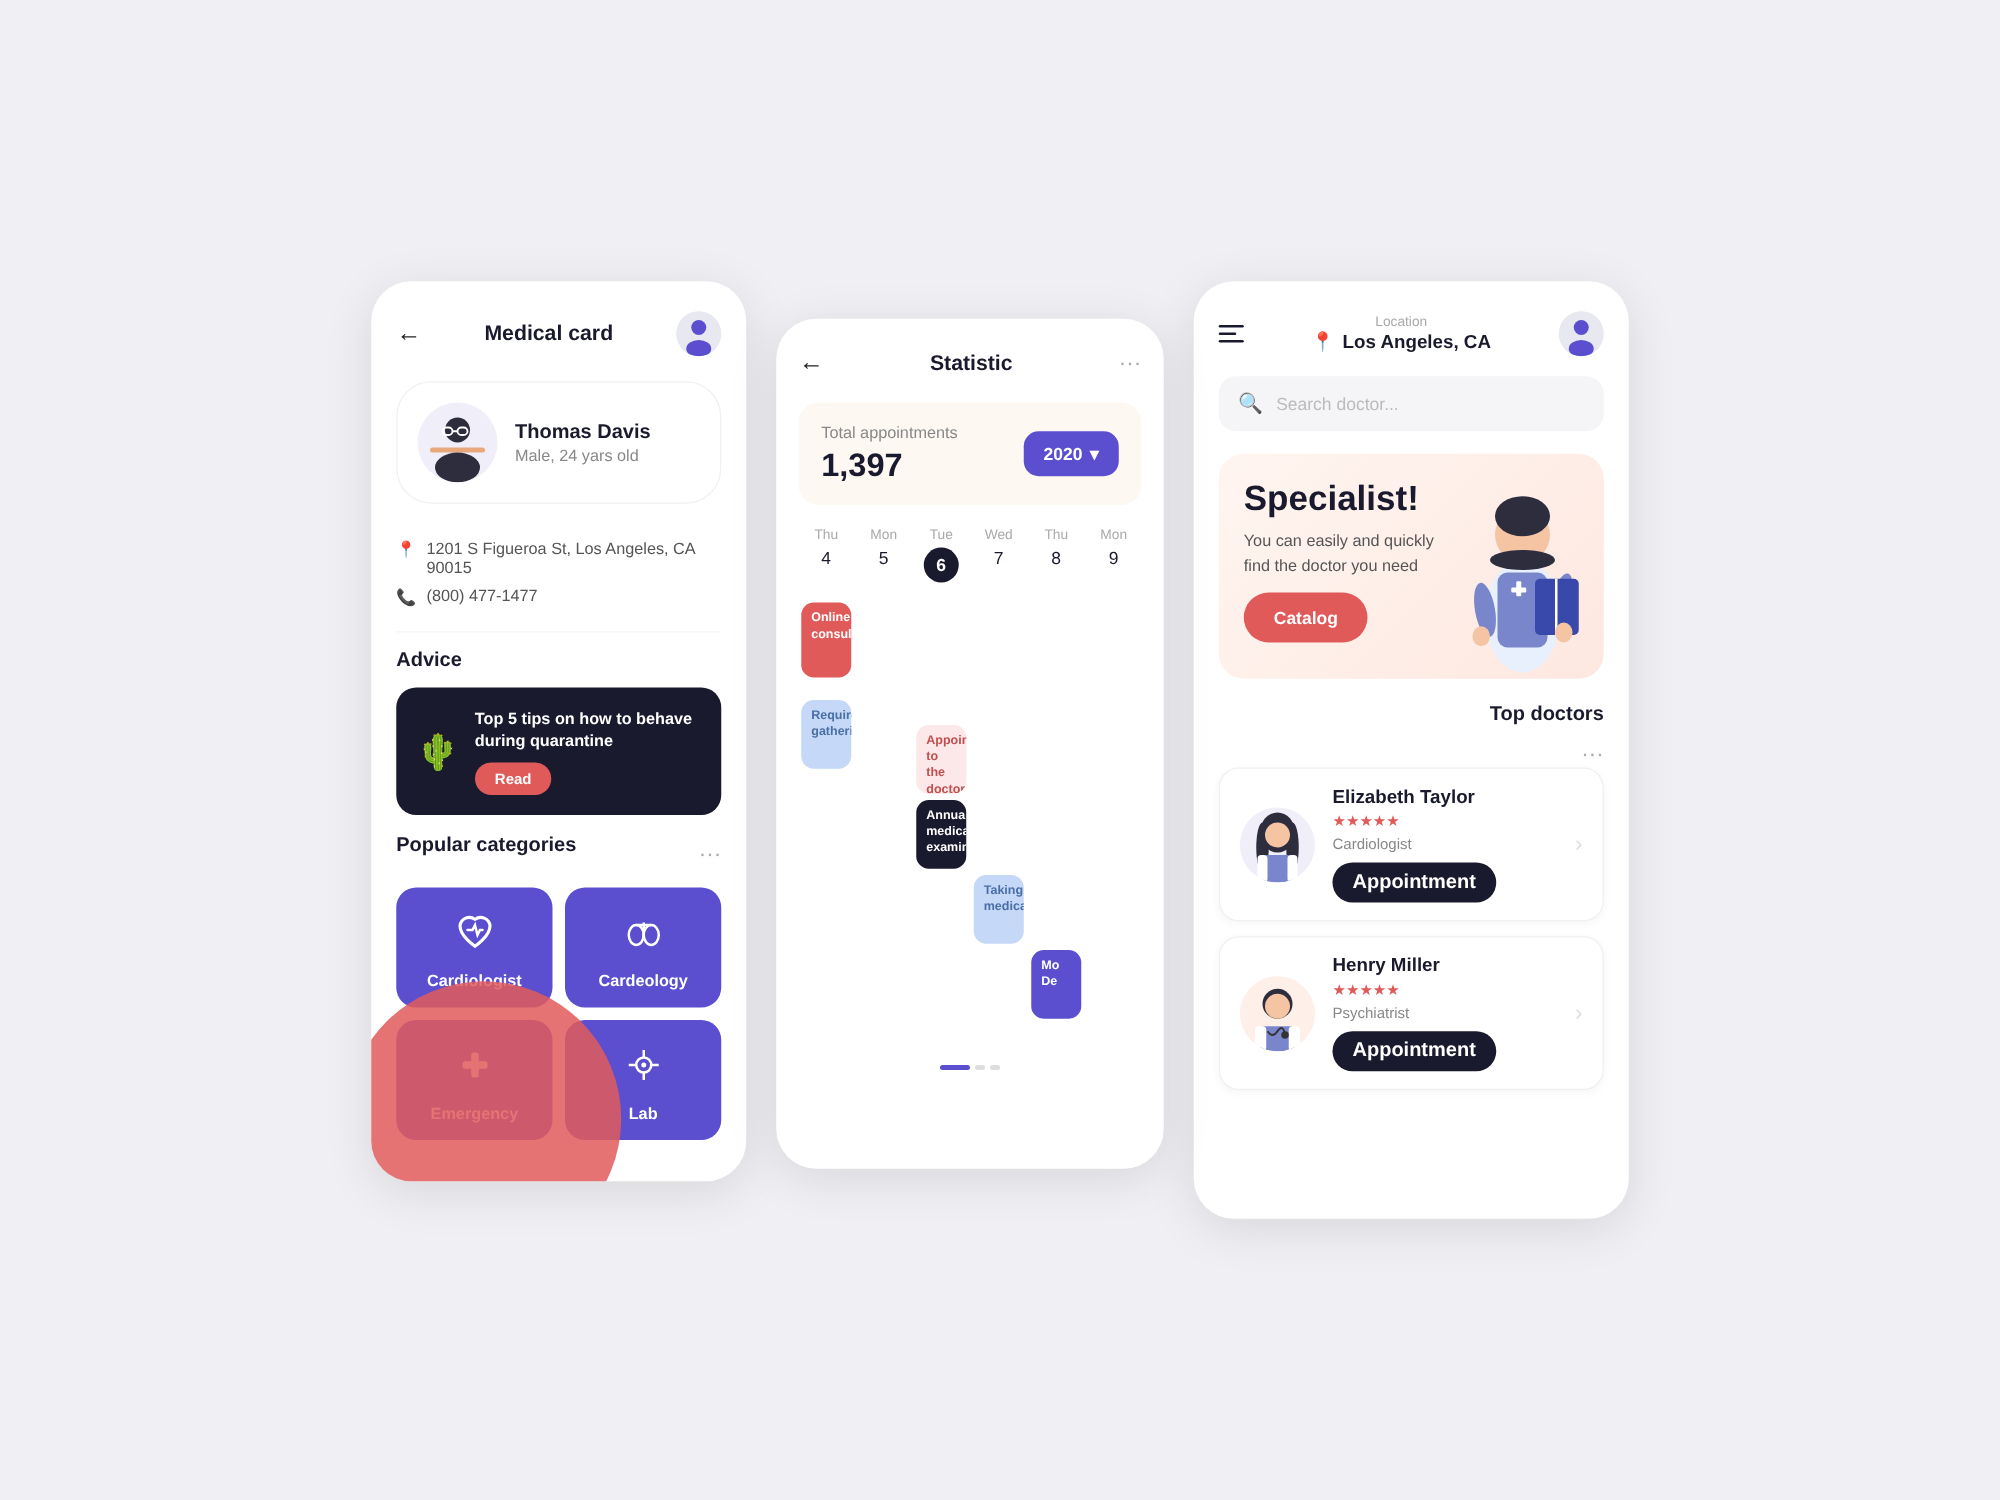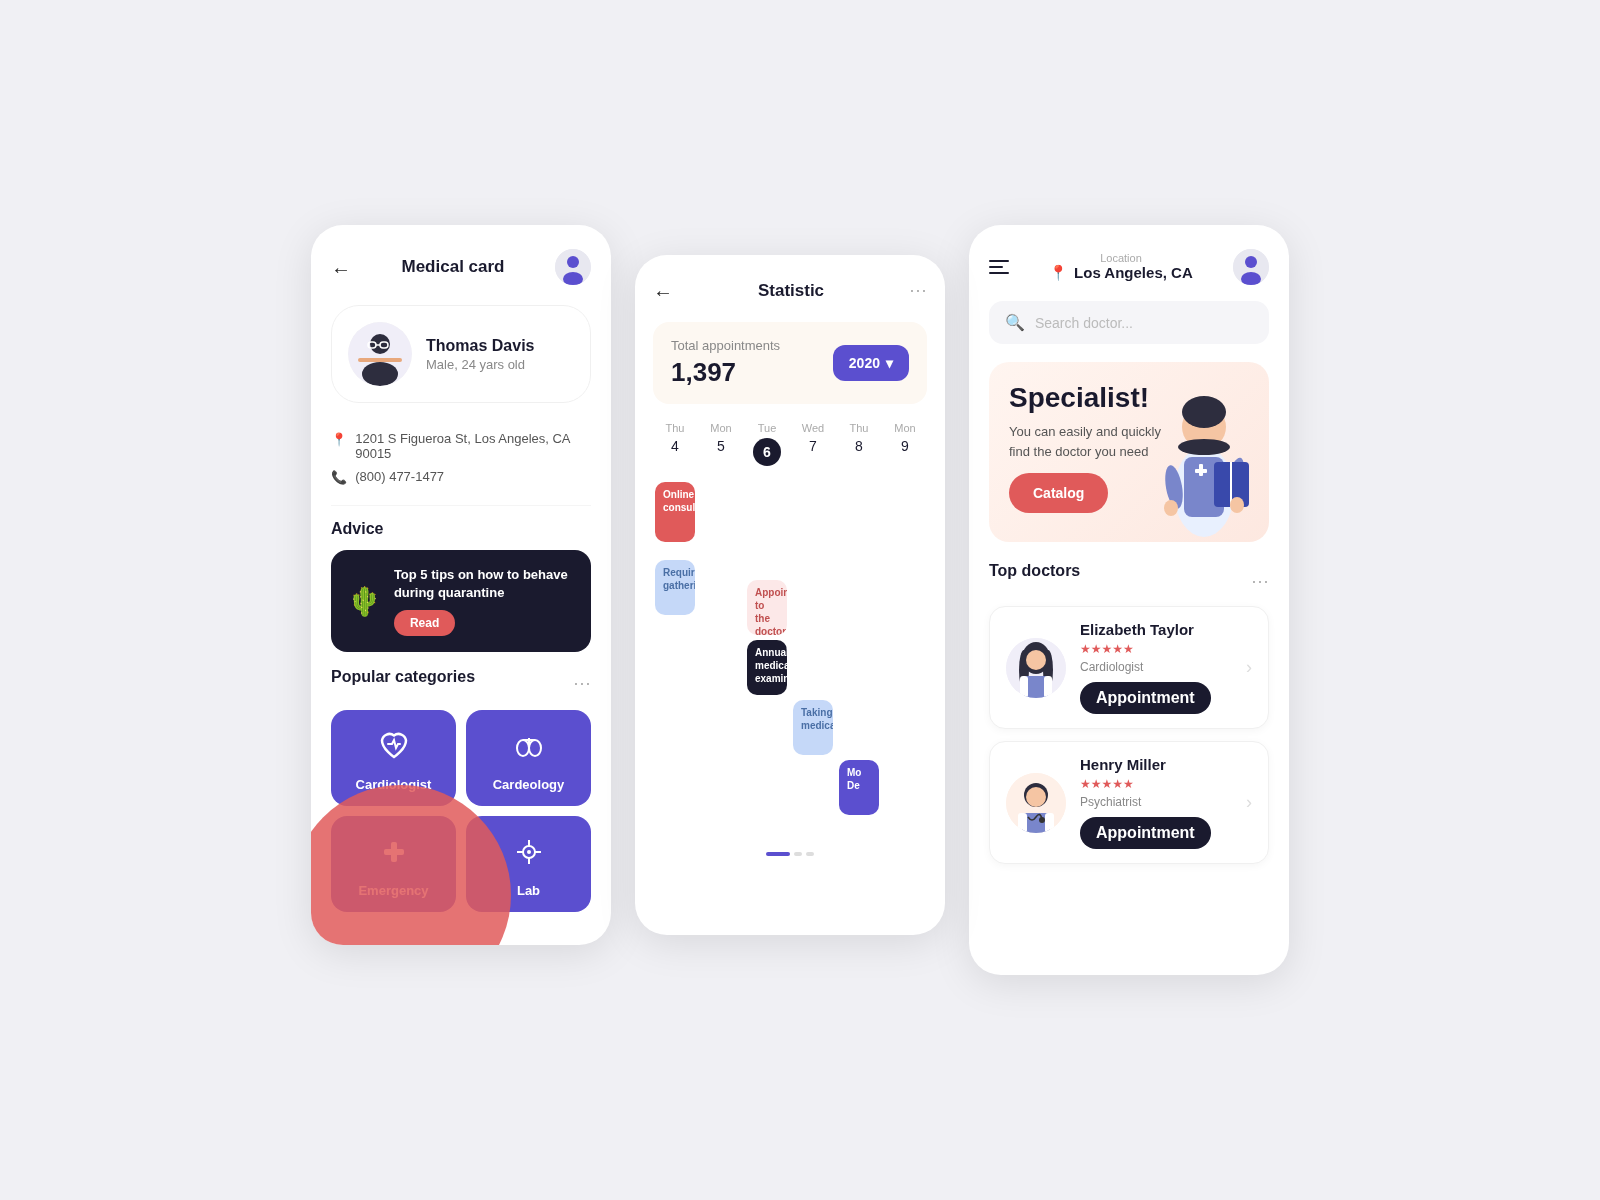--- a/index.html
+++ b/index.html
@@ -321,21 +321,21 @@
     .scroll-dot.active {
       background: #5b4fcf;
       width: 24px;
     }
     .scroll-dot:not(.active) {
       width: 8px;
     }
 
     
     .screen3 {
-      width: 320px;
+      width: 348px;
       min-height: 750px;
       padding: 24px 20px 20px;
       z-index: 2;
     }
     .location-header {
       display: flex;
       align-items: center;
       justify-content: space-between;
       margin-bottom: 16px;
     }
@@ -416,21 +416,21 @@
       font-size: 14px;
       font-weight: 700;
       cursor: pointer;
       margin-top: 12px;
       display: inline-block;
     }
     .top-doctors-header {
       display: flex;
       align-items: flex-end;
       justify-content: space-between;
-      margin-bottom: 14px;
+      flex-direction: column;
     }
     .doctor-card {
       background: #fff;
       border-radius: 16px;
       border: 1px solid #f0f0f0;
       padding: 14px 16px;
       display: flex;
       align-items: center;
       gap: 14px;
       margin-bottom: 12px;

